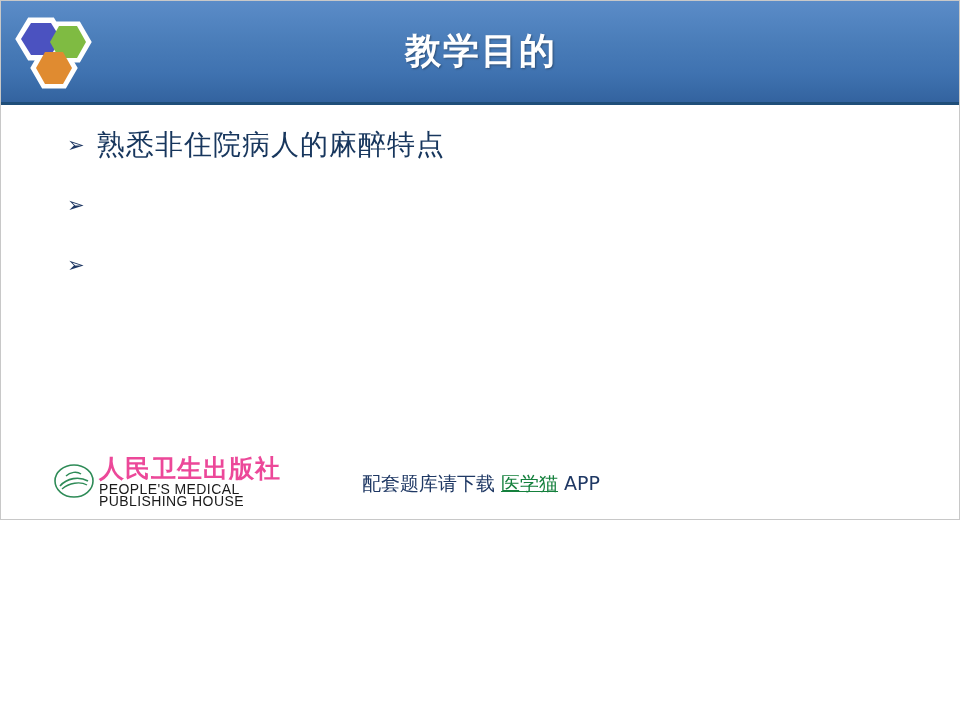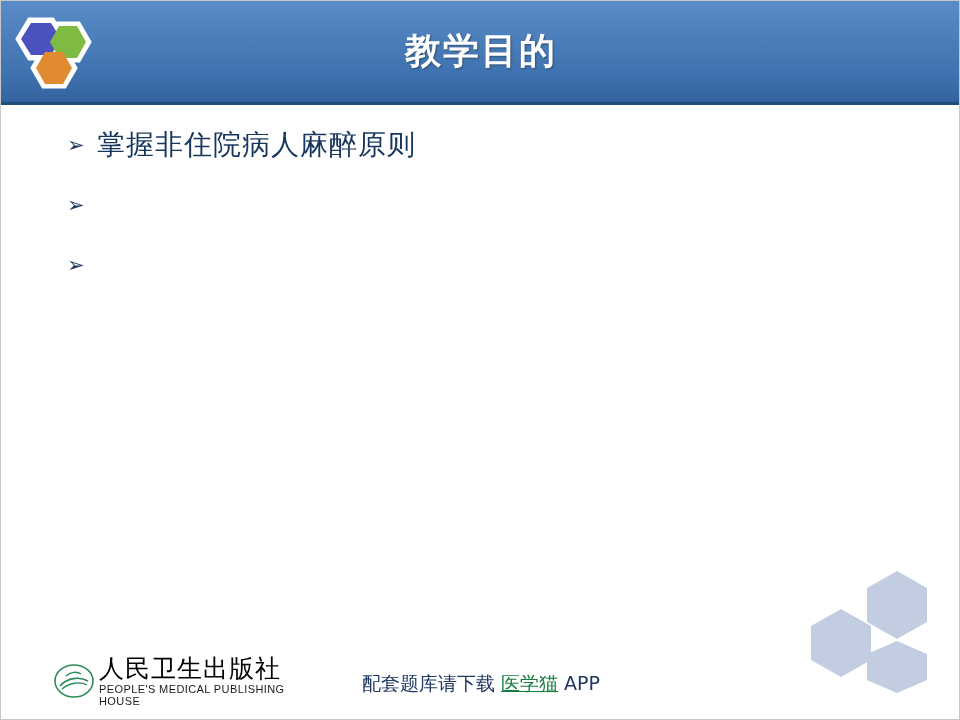--- a/index.html
+++ b/index.html
@@ -9,21 +9,21 @@
   body {
     width: 960px;
     height: 720px;
     background: #ffffff;
     font-family: "Liberation Sans", sans-serif;
     overflow: hidden;
   }
   .slide {
     position: relative;
     width: 960px;
-    height: 720px;
+    height: 520px;
     background: #ffffff;
     border: 1px solid #c8c8c8;
     box-sizing: border-box;
     overflow: hidden;
   }
 
   
   .header {
     position: absolute;
     left: 0;
@@ -113,28 +113,28 @@
     flex: 0 0 42px;
     margin-right: 4px;
   }
   .publisher-names {
     display: flex;
     flex-direction: column;
     justify-content: center;
   }
   .publisher-cn {
     font-size: 25px;
-    font-weight: normal;
-    color: #000000;
+    font-weight: bold;
+    color: #ec4899;
     font-family: "DejaVu Serif", "Liberation Serif", serif;
     line-height: 28px;
     letter-spacing: 1px;
   }
   .publisher-en {
-    font-size: 11px;
+    font-size: 14px;
     color: #1a1a1a;
     font-family: "Liberation Sans", sans-serif;
     letter-spacing: 0.4px;
     line-height: 12px;
   }
   .footer-note {
     position: absolute;
     left: 0;
     bottom: 22px;
     width: 960px;
@@ -167,21 +167,21 @@
       <polygon points="34,32 56,32 67,51 56,70 34,70 23,51" fill="#ffffff" stroke="#ffffff" stroke-width="3"></polygon>
       <polygon points="22,6 42,6 52,22 42,38 22,38 12,22" fill="#4b52c0"></polygon>
       <polygon points="50,9 68,9 77,25 68,41 50,41 41,25" fill="#7fbb42"></polygon>
       <polygon points="36,35 54,35 63,51 54,67 36,67 27,51" fill="#e08b30"></polygon>
     </svg>
   </div>
 
   <div class="bullets">
     <div class="bullet-row">
       <span class="bullet-marker">➢</span>
-      <span class="bullet-text">掌握非住院病人麻醉原则</span>
+      <span class="bullet-text">熟悉非住院病人的麻醉特点</span>
     </div>
     <div class="bullet-row">
       <span class="bullet-marker">➢</span>
     </div>
     <div class="bullet-row">
       <span class="bullet-marker">➢</span>
     </div>
   </div>
 
   <div style="position:absolute; left:866px; top:570px;">

